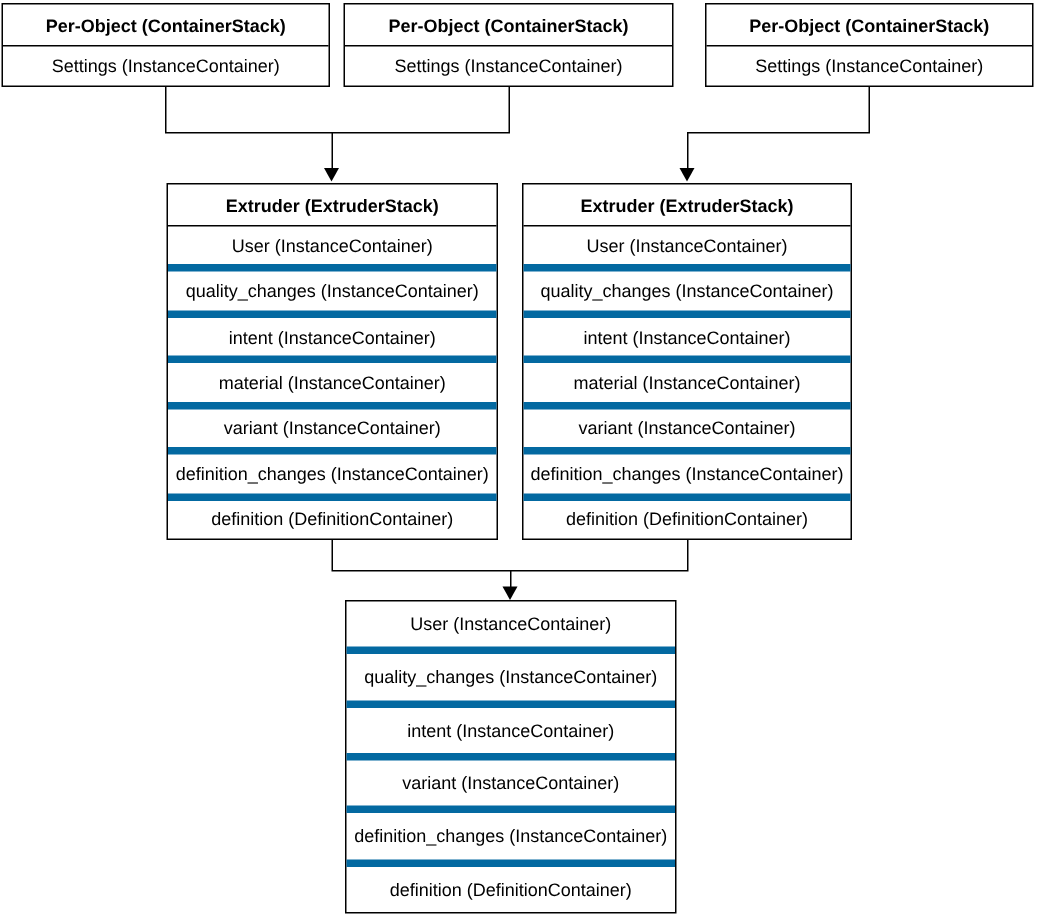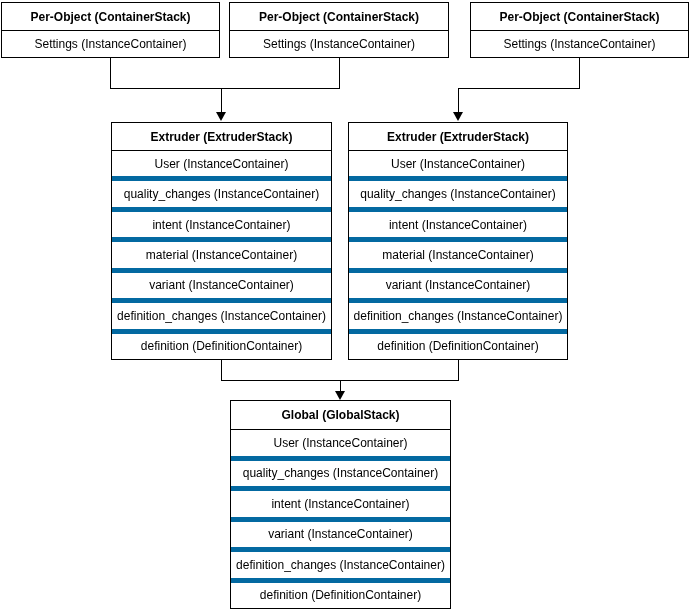--- a/index.html
+++ b/index.html
@@ -90,21 +90,20 @@
     <div class="stack-row">User (InstanceContainer)</div>
     <div class="stack-row">quality_changes (InstanceContainer)</div>
     <div class="stack-row">intent (InstanceContainer)</div>
     <div class="stack-row">material (InstanceContainer)</div>
     <div class="stack-row">variant (InstanceContainer)</div>
     <div class="stack-row">definition_changes (InstanceContainer)</div>
     <div class="stack-row">definition (DefinitionContainer)</div>
   </div>
 
   <div class="stack-box" style="left:230px; top:400px; width:221px; height:209px;">
-    <div class="stack-header" style="height:29px;">Global (GlobalStack)</div>
     <div class="stack-row">User (InstanceContainer)</div>
     <div class="stack-row">quality_changes (InstanceContainer)</div>
     <div class="stack-row">intent (InstanceContainer)</div>
     <div class="stack-row">variant (InstanceContainer)</div>
     <div class="stack-row">definition_changes (InstanceContainer)</div>
     <div class="stack-row">definition (DefinitionContainer)</div>
   </div>
 
   <div class="line" style="left:110px; top:58px; width:1px; height:30px;"></div>
   <div class="line" style="left:339px; top:58px; width:1px; height:30px;"></div>

